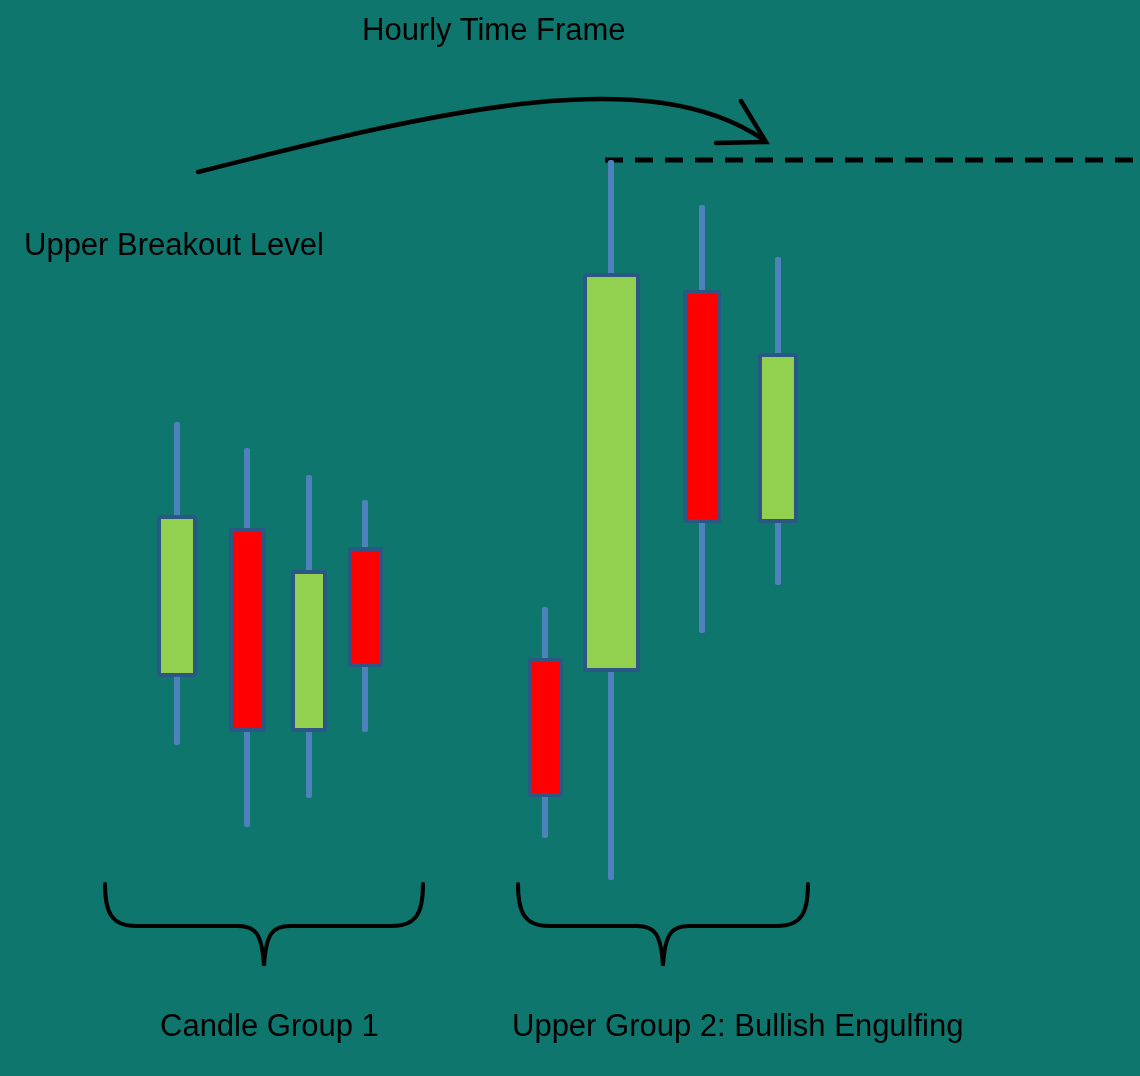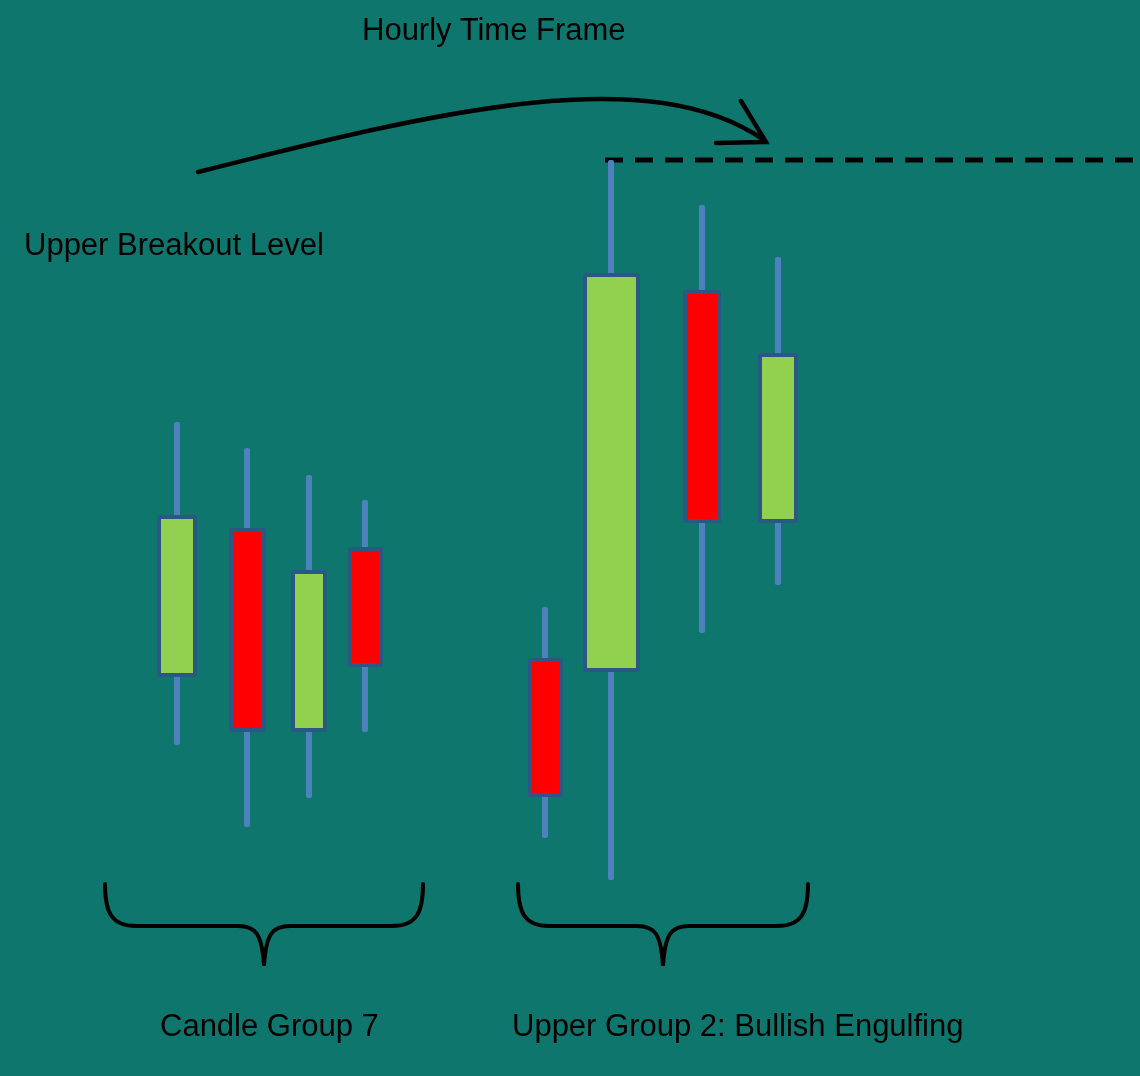--- a/index.html
+++ b/index.html
@@ -72,17 +72,17 @@
       <div class="body bullish" style="left: 157px; top: 515px; width: 40px; height: 162px;"></div>
       <div class="body bearish" style="left: 228.5px; top: 528px; width: 37px; height: 204px;"></div>
       <div class="body bullish" style="left: 291px; top: 570px; width: 36px; height: 162px;"></div>
       <div class="body bearish" style="left: 347.5px; top: 547px; width: 35px; height: 120px;"></div>
       <div class="body bearish" style="left: 527.5px; top: 658px; width: 35px; height: 139px;"></div>
       <div class="body bullish" style="left: 582.5px; top: 273px; width: 57px; height: 399px;"></div>
       <div class="body bearish" style="left: 683px; top: 290px; width: 38px; height: 233px;"></div>
       <div class="body bullish" style="left: 758px; top: 353px; width: 40px; height: 170px;"></div>
     </div>
 
-  <div id="group1-label" class="label">Candle Group 7</div>
+  <div id="group1-label" class="label">Candle Group 1</div>
 
   <div id="group2-label" class="label">Upper Group 2: Bullish Engulfing</div>
 
 </div>
 
 </body></html>

